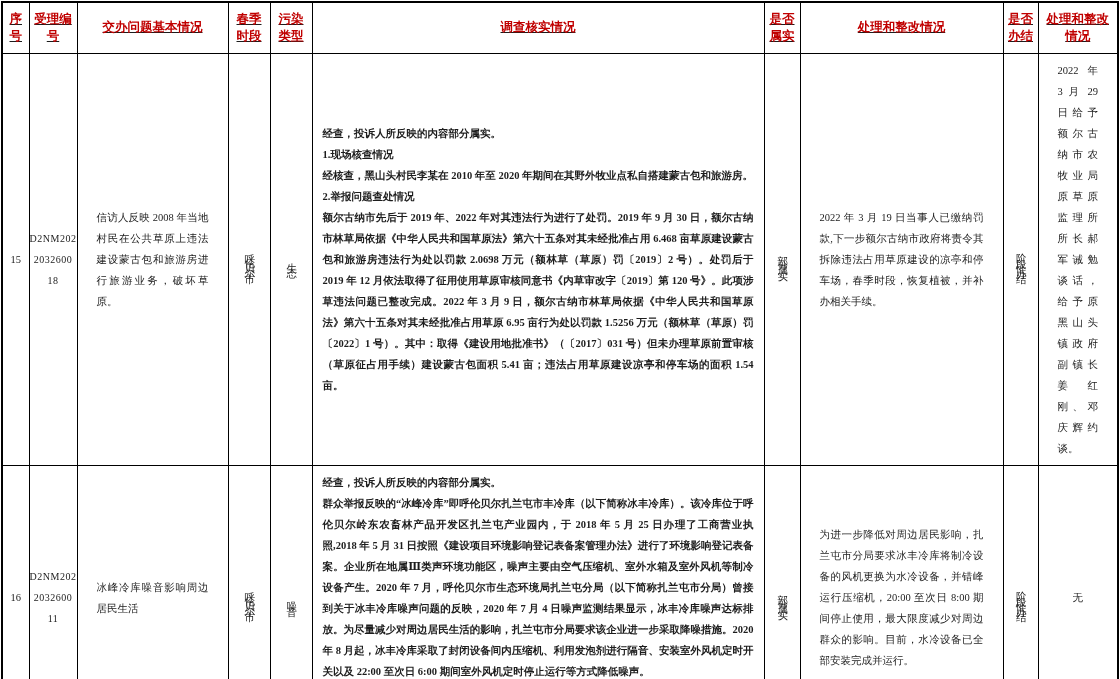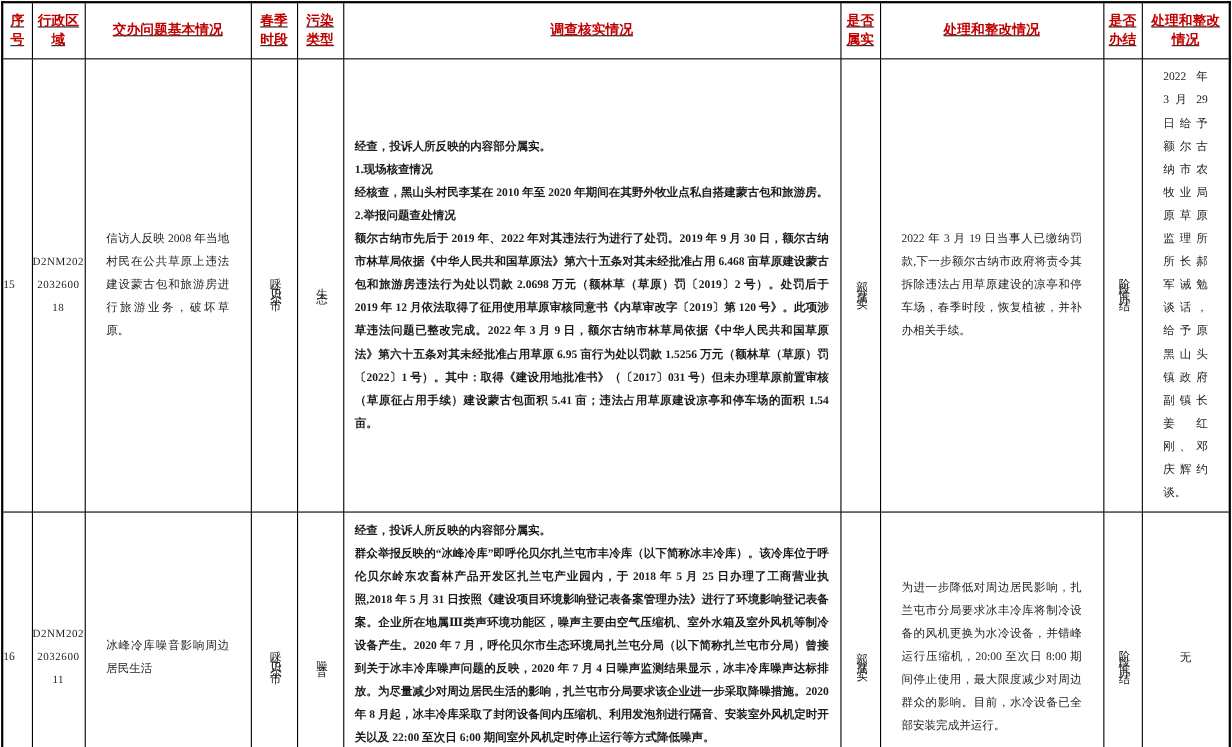--- a/index.html
+++ b/index.html
@@ -5,21 +5,21 @@
   html,body{margin:0;padding:0;background:#ffffff;}
   body{width:1120px;height:679px;overflow:hidden;
        font-family:"Liberation Serif","DejaVu Serif",serif;color:#1c1c1c;}
   table.doc{border-collapse:collapse;table-layout:fixed;width:1116px;margin:1px;
             border:2px solid #000;}
   td,th{border:1px solid #000;vertical-align:middle;overflow:hidden;
         font-weight:normal;padding:0;}
   th.hdr{font-family:"Liberation Sans","DejaVu Sans",sans-serif;
          font-size:12.5px;font-weight:700;color:#c00000;
          text-align:center;line-height:17px;padding:2px 4px;}
-  .num{font-size:10.5px;text-align:left;}
+  .num{font-size:10.5px;text-align:center;}
   .caseno{font-size:10px;text-align:center;line-height:21px;
           white-space:pre-line;letter-spacing:.5px;}
   .longtext{font-size:10.5px;line-height:21px;text-align:justify;
             white-space:pre-line;padding:6px 10px;font-weight:bold;}
   .midtext{font-size:10.5px;line-height:21px;text-align:justify;
            white-space:pre-line;padding:6px 19px;}
   .vertwrap{text-align:center;}
   .vert{display:inline-block;writing-mode:vertical-rl;text-orientation:upright;
         font-size:10.5px;letter-spacing:5px;line-height:1;}
   .none-val{font-size:10.5px;text-align:center;}
@@ -37,21 +37,21 @@
       <col style="width:452px">
     <col style="width:36px">
       <col style="width:203px">
       <col style="width:35px">
     <col style="width:80px">
   </colgroup>
 
   <tbody>
       <tr style="height:51px;text-decoration:underline;">
     <th class="hdr">序号</th>
-    <th class="hdr">行政区域</th>
+    <th class="hdr">受理编号</th>
     <th class="hdr">交办问题基本情况</th>
     <th class="hdr">春季时段</th>
     <th class="hdr">污染类型</th>
     <th class="hdr">调查核实情况</th>
     <th class="hdr">是否属实</th>
     <th class="hdr">处理和整改情况</th>
     <th class="hdr">是否办结</th>
     <th class="hdr">处理和整改情况</th>
   </tr>
 

